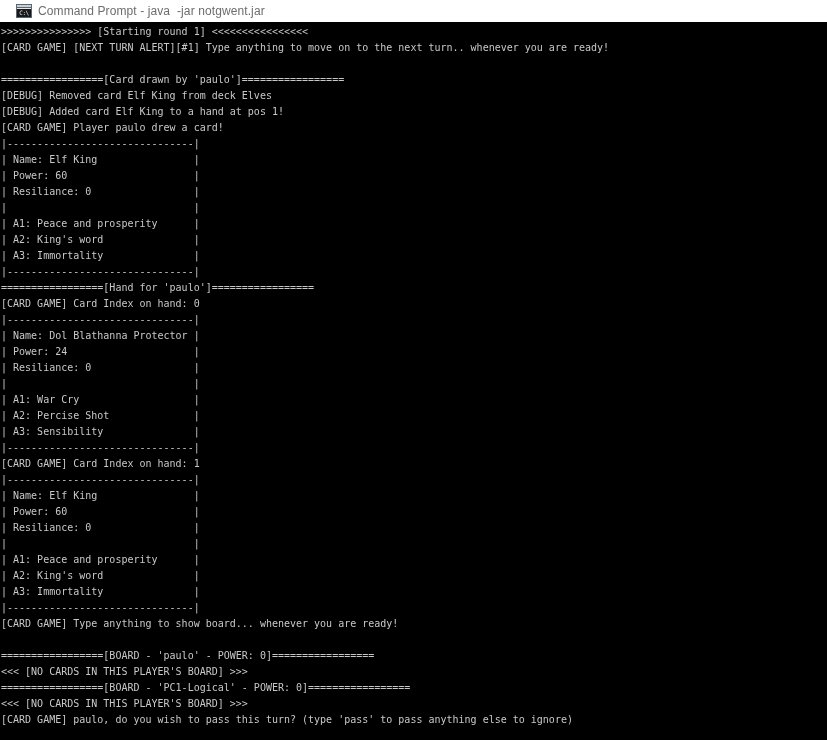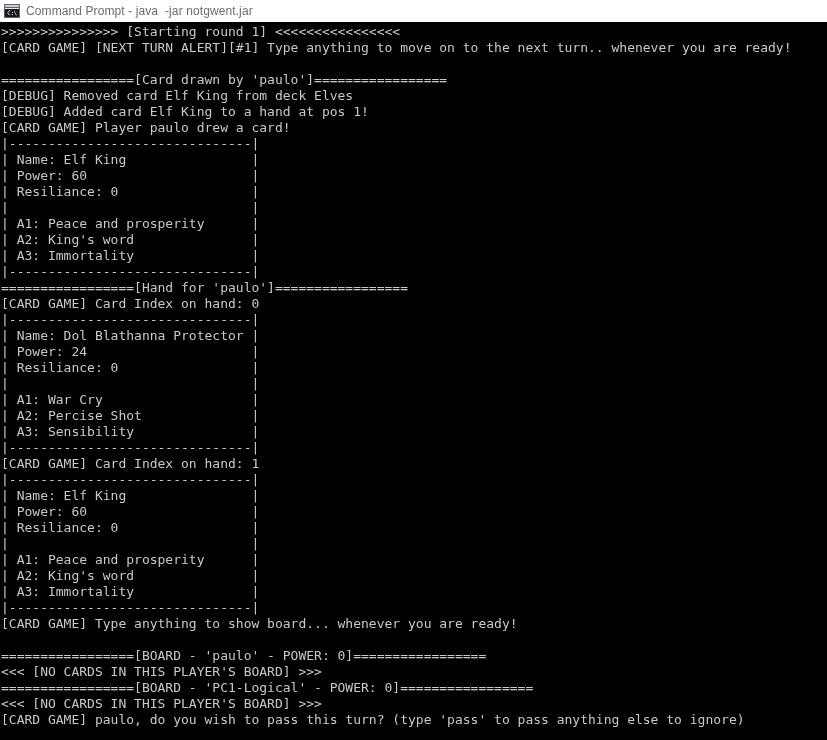--- a/index.html
+++ b/index.html
@@ -24,21 +24,21 @@
     position: relative;
   }
 
   
   .titlebar {
     height: 22px;
     min-height: 22px;
     background: #ffffff;
     display: flex;
     align-items: center;
-    padding-left: 4px;
+    padding-left: 16px;
     box-sizing: border-box;
   }
   .titlebar-icon {
     width: 16px;
     height: 14px;
     position: relative;
     margin-right: 6px;
     flex: 0 0 auto;
   }
   .titlebar-icon .frame {
@@ -78,21 +78,21 @@
     white-space: pre;
     letter-spacing: 0.1px;
   }
 
   
   .console {
     flex: 1 1 auto;
     background: #000000;
     color: #c8c8c8;
     font-family: "DejaVu Sans Mono", monospace;
-    font-size: 13px;
+    font-size: 10px;
     line-height: 16px;
     padding: 2px 0 0 1px;
     box-sizing: border-box;
     overflow: hidden;
     white-space: pre;
     letter-spacing: 0px;
     border-radius: 8px;
   }
   .console .line {
     height: 16px;

